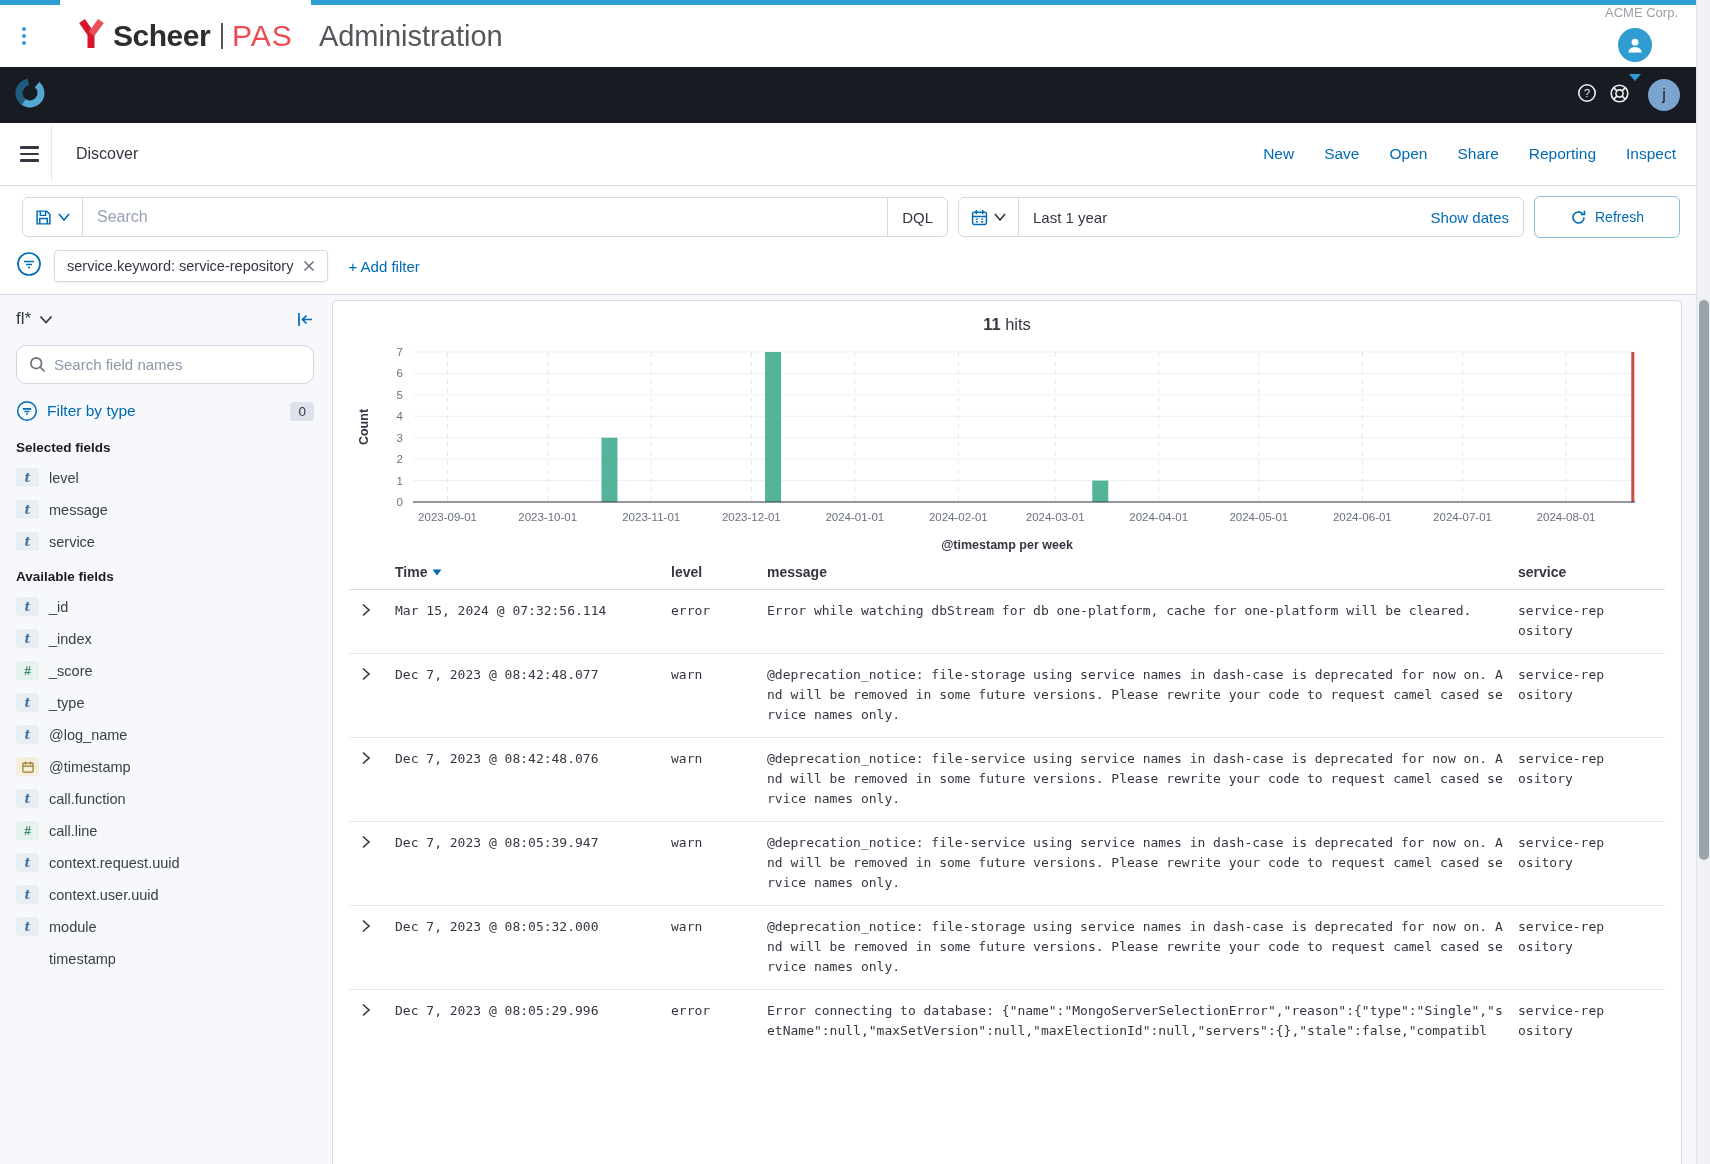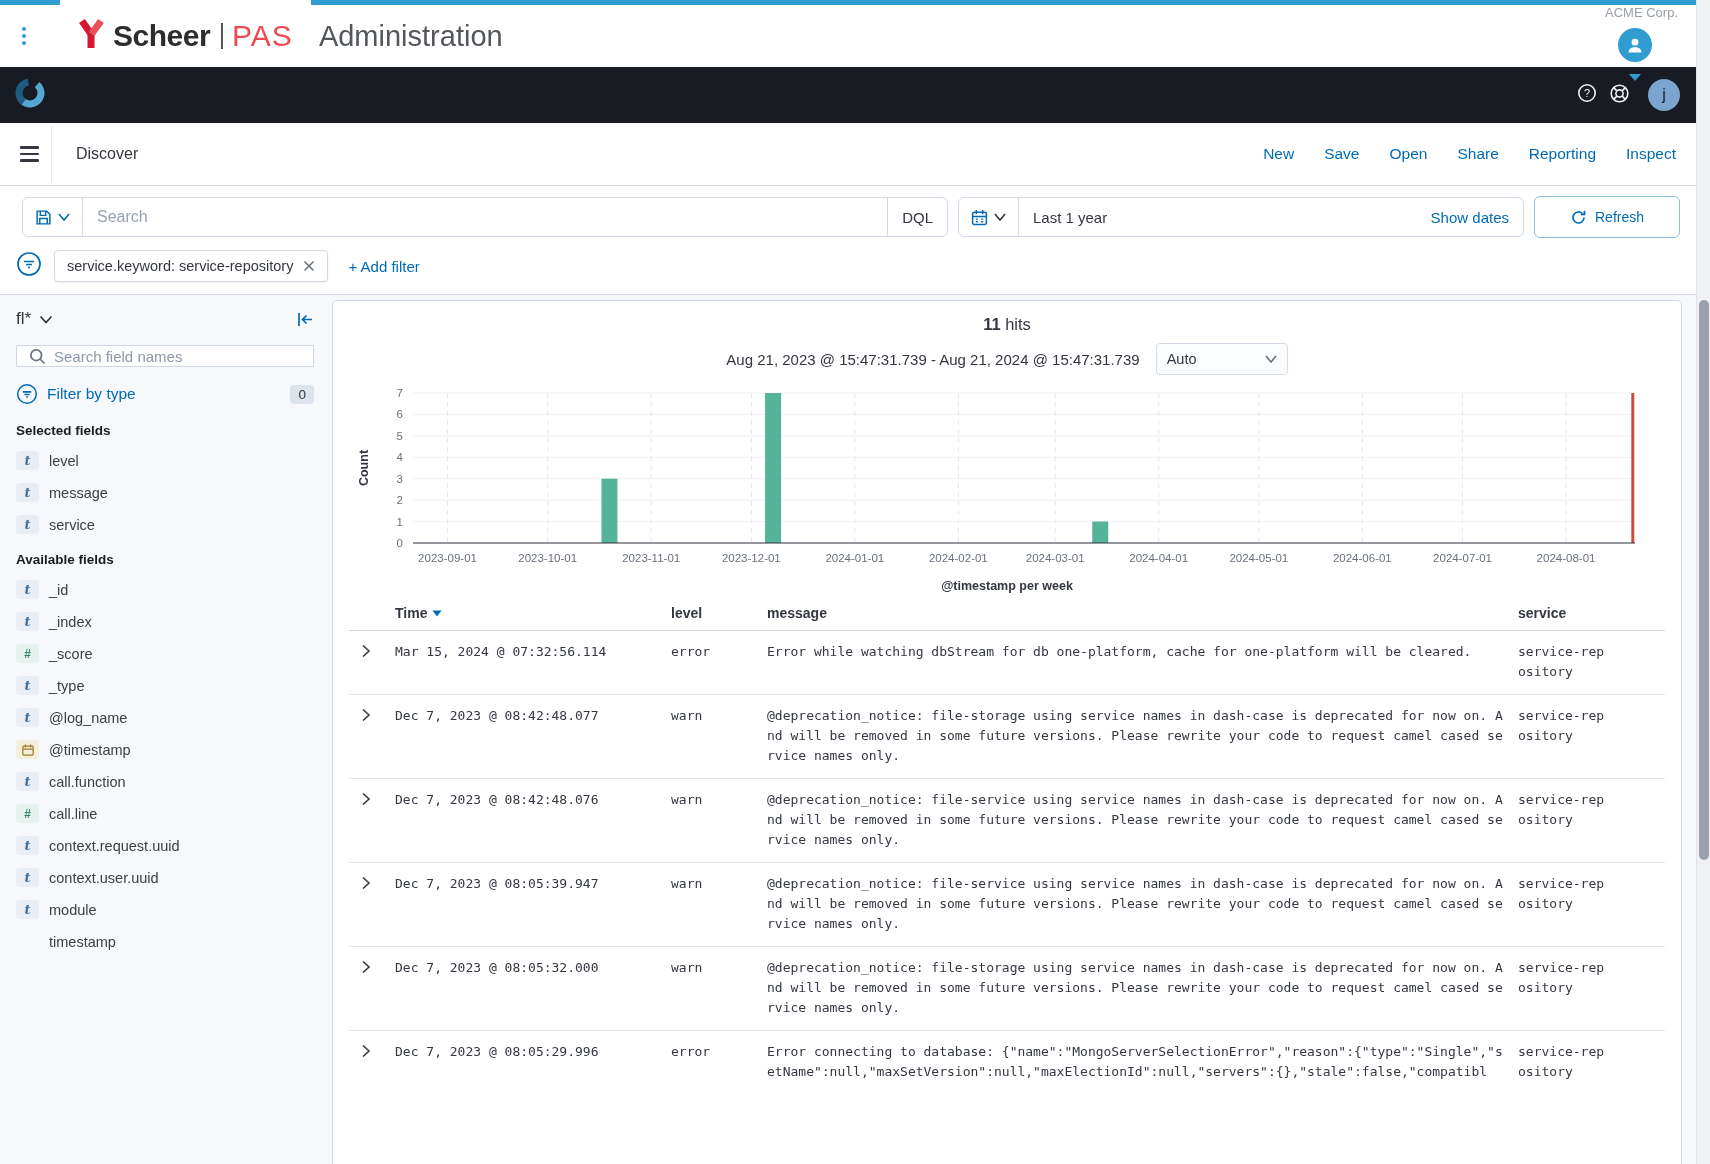--- a/index.html
+++ b/index.html
@@ -60,21 +60,21 @@
   .filter-pill { display:flex; align-items:center; gap:10px; border:1px solid #d3dae6; border-radius:4px; background:#fff; padding:7px 12px; font-size:14.5px; color:#343741; box-shadow:0 1px 2px rgba(52,55,65,0.08); cursor:pointer; }
   .add-filter { color:#006bb4; font-size:15px; margin-left:8px; cursor:pointer; }
 
   
   .page-body { display:flex; height:882px; background:#f6f8fb; margin-right:14px; overflow:hidden; }
   .sidebar { width:332px; padding:12px 18px 0 16px; flex-shrink:0; overflow:hidden; }
   .ip-row { display:flex; align-items:center; margin-top:2px; }
   .ip-name { font-size:17px; font-weight:400; color:#343741; }
   .ip-caret { margin-left:8px; display:flex; cursor:pointer; }
   .collapse-ic { margin-left:auto; cursor:pointer; display:flex; }
-  .field-search { margin-top:16px; display:flex; align-items:center; gap:8px; height:22px; background:#fff; border:1px solid #cfd7e2; border-radius:0; padding:0 12px; }
+  .field-search { margin-top:16px; display:flex; align-items:center; gap:8px; height:39px; background:#fff; border:1px solid #cfd7e2; border-radius:10px; padding:0 12px; }
   .field-search input { border:0; outline:0; flex:1; font-size:15px; font-family:inherit; color:#343741; background:transparent; }
   .field-search input::placeholder { color:#8e98a8; }
   .ftype-row { display:flex; align-items:center; gap:9px; margin-top:16px; cursor:pointer; }
   .ftype-label { color:#006bb4; font-size:15.5px; }
   .count-badge { margin-left:auto; background:#dde3ec; color:#343741; font-size:13.5px; border-radius:4px; padding:2px 8px; }
   .sect-head { font-size:13.5px; font-weight:700; color:#1a1c21; margin-top:18px; }
   .field-item { display:flex; align-items:center; gap:10px; margin-top:13px; cursor:pointer; }
   .fbadge { width:23px; height:19px; border-radius:4px; display:inline-flex; align-items:center; justify-content:center; flex-shrink:0; }
   .fbadge.string { background:#e9eef5; color:#3e6f9e; font:700 italic 13px "DejaVu Serif",serif; }
   .fbadge.number { background:#e6f2ee; color:#378a73; font:700 12px "Liberation Sans",sans-serif; }
@@ -350,29 +350,20 @@
           <span class="fbadge none"></span>
           <span class="field-label">timestamp</span>
         </div>
       </div>
   </div>
 
   <div class="card">
     <div class="hits-line">
       <b>11</b>
       <span>hits</span>
-    </div>
-    <div class="range-row">
-      <span class="range-label">Aug 21, 2023 @ 15:47:31.739 - Aug 21, 2024 @ 15:47:31.739</span>
-      <div class="interval-select">
-        <span>Auto</span>
-        <svg width="12" height="8" viewBox="0 0 12 8">
-            <path d="M1 1 L6 7 L11 1" stroke="#69707d" stroke-width="1.6" fill="none"></path>
-          </svg>
-      </div>
     </div>
     <div class="chart-wrap" id="histogram"><svg width="1316" height="188">
           <line x1="64" y1="160" x2="1286" y2="160" stroke="#edf0f5" stroke-width="1"></line>
           <text x="54" y="164" text-anchor="end" font-size="11.5" fill="#69707d" font-family="Liberation Sans">0</text>
           <line x1="64" y1="138.57142857142858" x2="1286" y2="138.57142857142858" stroke="#edf0f5" stroke-width="1"></line>
           <text x="54" y="142.57142857142858" text-anchor="end" font-size="11.5" fill="#69707d" font-family="Liberation Sans">1</text>
           <line x1="64" y1="117.14285714285714" x2="1286" y2="117.14285714285714" stroke="#edf0f5" stroke-width="1"></line>
           <text x="54" y="121.14285714285714" text-anchor="end" font-size="11.5" fill="#69707d" font-family="Liberation Sans">2</text>
           <line x1="64" y1="95.71428571428572" x2="1286" y2="95.71428571428572" stroke="#edf0f5" stroke-width="1"></line>
           <text x="54" y="99.71428571428572" text-anchor="end" font-size="11.5" fill="#69707d" font-family="Liberation Sans">3</text>

